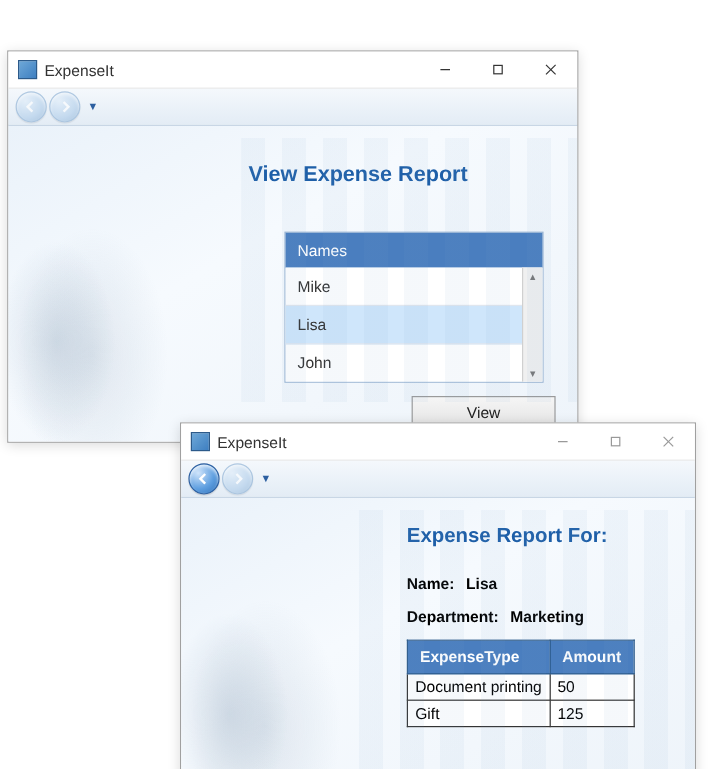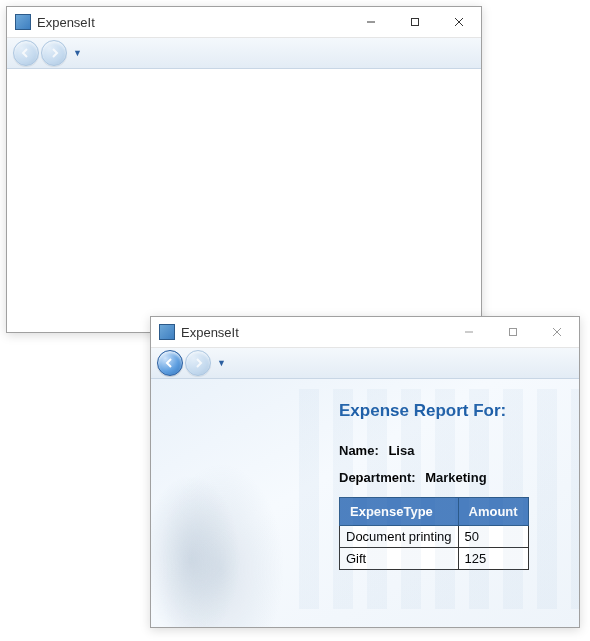--- a/index.html
+++ b/index.html
@@ -13,20 +13,21 @@
     box-sizing: border-box;
     position: relative;
   }
   .window {
     position: absolute;
     border: 1px solid #a0a0a0;
     background: #fff;
     box-shadow: 0 2px 10px rgba(0,0,0,0.15);
     display: flex;
     flex-direction: column;
+    margin-top: 36px;
   }
   .win1 { left: 6px; top: 6px; width: 474px; height: 325px; }
   .win2 { left: 150px; top: 316px; width: 428px; height: 310px; }
 
   .titlebar {
     height: 30px;
     background: #fff;
     border-bottom: 1px solid #e5e5e5;
     display: flex;
     align-items: center;
@@ -223,20 +224,38 @@
       <svg viewBox="0 0 10 10">
           <path d="M6 1 L2 5 L6 9" fill="none" stroke="#fff" stroke-width="2"></path>
         </svg>
     </div>
     <div class="navbtn disabled">
       <svg viewBox="0 0 10 10">
           <path d="M4 1 L8 5 L4 9" fill="none" stroke="#fff" stroke-width="2"></path>
         </svg>
     </div>
     <div class="navdrop">▼</div>
+  </div>
+  <div class="client">
+    <div class="heading">View Expense Report</div>
+    <div class="listpanel">
+      <div class="lp-header">Names</div>
+      <div class="lp-body">
+        <div class="lp-items">
+          <div class="lp-item">Mike</div>
+          <div class="lp-item selected">Lisa</div>
+          <div class="lp-item">John</div>
+        </div>
+        <div class="lp-scroll">
+          <div class="arrow up">▴</div>
+          <div class="arrow down">▾</div>
+        </div>
+      </div>
+    </div>
+    <div class="viewbtn">View</div>
   </div>
 </div>
 
 <div class="window win2">
   <div class="titlebar">
     <span class="appicon"></span>
     <span class="title">ExpenseIt</span>
     <span class="spacer"></span>
     <div class="winbtn">
       <svg viewBox="0 0 10 10" width="10" height="10">

